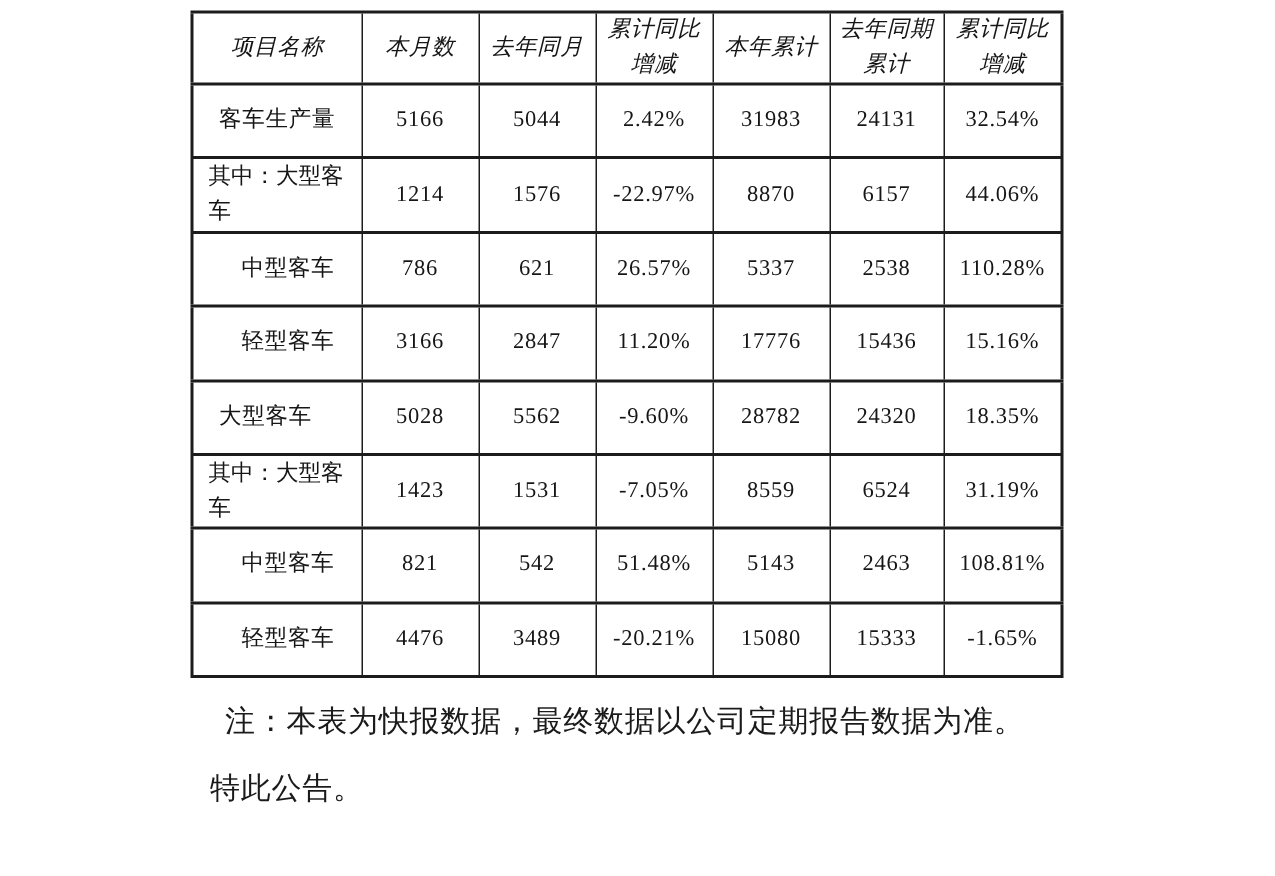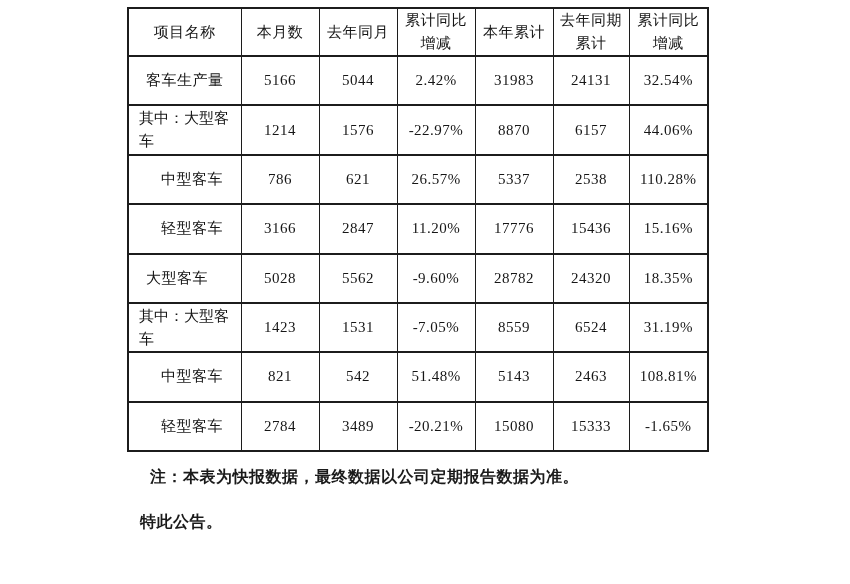--- a/index.html
+++ b/index.html
@@ -32,37 +32,36 @@
     border-right: 1px solid #1c1c1c;
     border-top: 2px solid #1c1c1c;
     border-bottom: 2px solid #1c1c1c;
     font-size: 15px;
     text-align: center;
     vertical-align: middle;
     padding: 0 2px;
     line-height: 23px;
     letter-spacing: 0.5px;
   }
-  .doc-table thead tr { height: 36px; }
+  .doc-table thead tr { height: 36px; font-style: italic; }
   .doc-table tbody tr { height: 49px; }
   .doc-table th {
     font-weight: normal;
   }
   .row-bold td { font-weight: normal; }
   td.label { text-align: left; }
   td.label-total { padding-left: 17px; }
   td.label-flush { padding-left: 10px; letter-spacing: 0; }
   td.label-indent { padding-left: 32px; }
   .note {
     position: absolute;
-    font-size: 16px;
+    font-size: 20px;
     letter-spacing: 0.5px;
     white-space: nowrap;
     color: #1a1a1a;
-    font-weight: bold;
   }
   .note-disclaimer { left: 150px; top: 467px; }
   .note-announcement { left: 140px; top: 512px; }
 </style>
 </head>
 <body>
 
 <div class="page">
 
   <table class="doc-table">
@@ -145,21 +144,21 @@
         <td class="label label-indent">中型客车</td>
         <td>821</td>
         <td>542</td>
         <td>51.48%</td>
         <td>5143</td>
         <td>2463</td>
         <td>108.81%</td>
       </tr>
       <tr>
         <td class="label label-indent">轻型客车</td>
-        <td>2784</td>
+        <td>4476</td>
         <td>3489</td>
         <td>-20.21%</td>
         <td>15080</td>
         <td>15333</td>
         <td>-1.65%</td>
       </tr>
     </tbody>
   </table>
 
   <div class="note note-disclaimer">注：本表为快报数据，最终数据以公司定期报告数据为准。</div>

